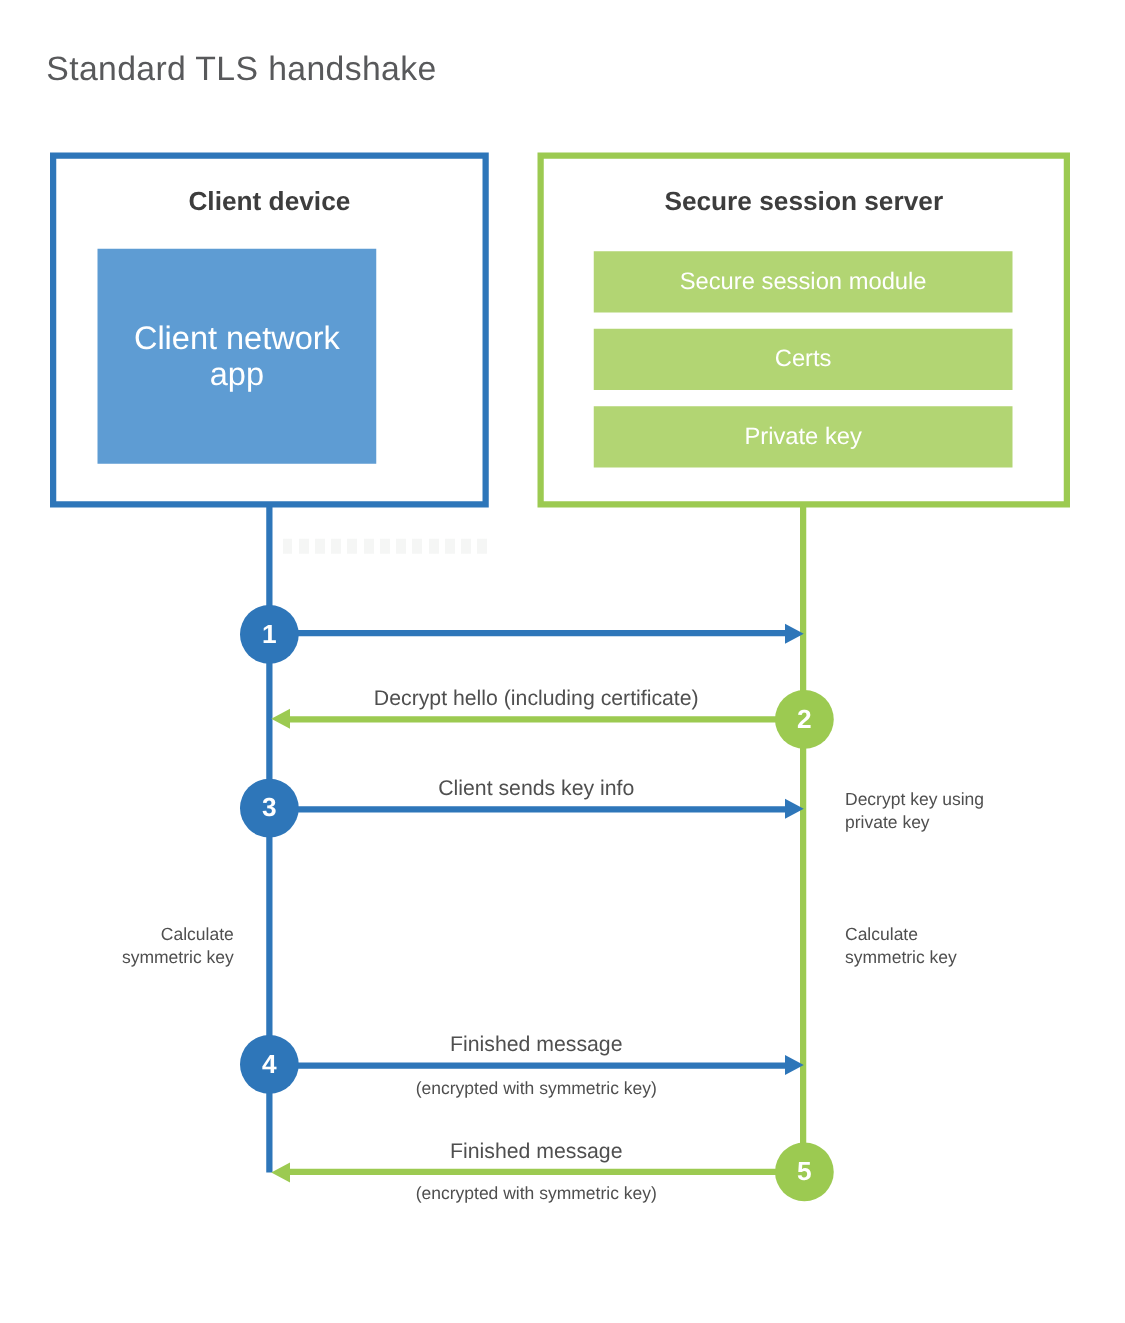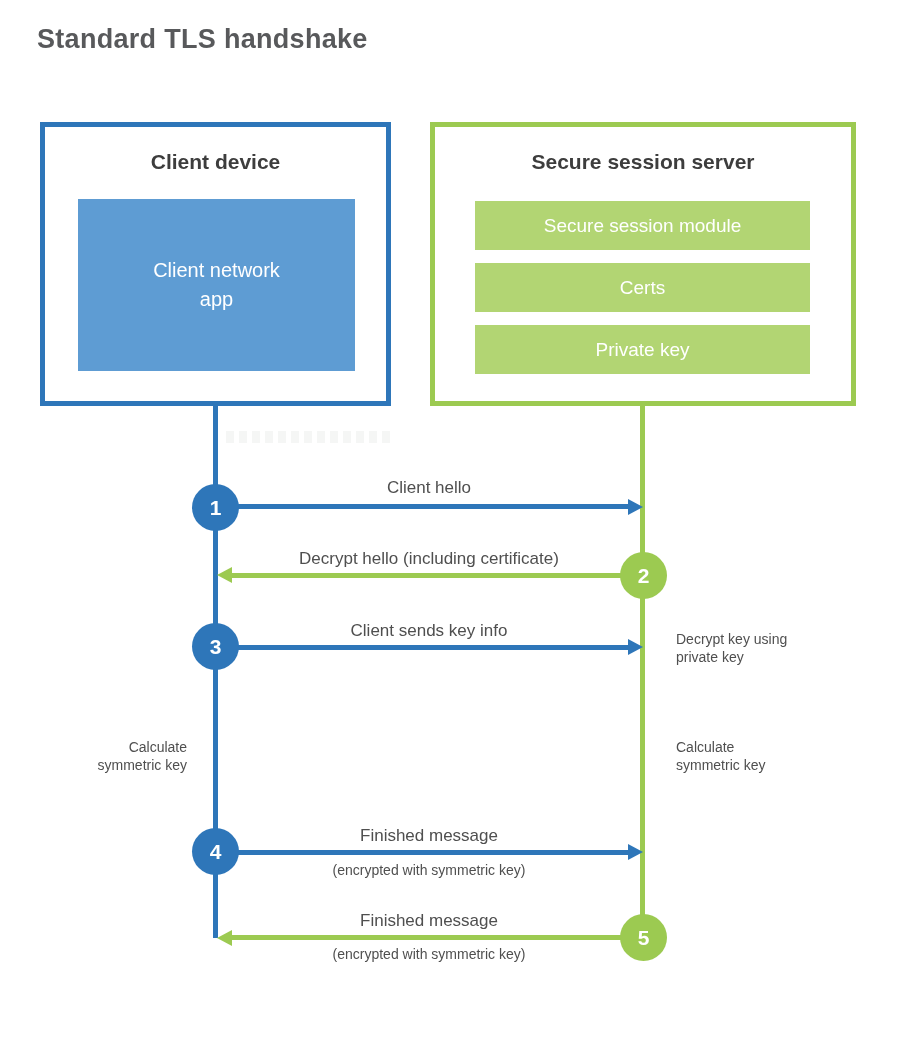--- a/index.html
+++ b/index.html
@@ -7,42 +7,42 @@
     position: relative;
     width: 900px;
     height: 1058px;
     background: #ffffff;
     font-family: "Liberation Sans", "DejaVu Sans", sans-serif;
     overflow: hidden;
   }
   .title {
     position: absolute;
     left: 37px;
-    top: 24px;
+    top: 40px;
     margin: 0;
     font-size: 27px;
-    font-weight: 700;
+    font-weight: 400;
     letter-spacing: 0.3px;
     color: #58595b;
     text-align: right;
   }
   .box {
     position: absolute;
     background: #ffffff;
     box-sizing: border-box;
   }
   .client-box { left: 40px;  top: 122px; width: 351px; height: 284px; border: 5px solid #2e76b9; }
   .server-box { left: 430px; top: 122px; width: 426px; height: 284px; border: 5px solid #9cca51; }
   .box-heading {
     position: absolute; left: 0; right: 0; top: 23px;
     text-align: center; font-size: 21px; font-weight: 700; color: #3d3d3d;
   }
   .client-module {
-    position: absolute; left: 33px; top: 72px; width: 277px; height: 172px;
-    background: #5e9cd3; color: #ffffff; font-size: 20px; line-height: 29px;
+    position: absolute; left: 33px; top: 72px; width: 223px; height: 172px;
+    background: #5e9cd3; color: #ffffff; font-size: 26px; line-height: 29px;
     display: flex; align-items: center; justify-content: center;
     text-align: center; white-space: pre-line;
   }
   .server-module {
     position: absolute; left: 40px; width: 335px; height: 49px;
     background: #b2d573; color: #ffffff; font-size: 19px; line-height: 49px;
     text-align: center;
   }
   .vline { position: absolute; width: 5px; top: 405px; height: 533px; }
   .vline.blue  { left: 213px; background: #2e76b9; }
@@ -101,21 +101,20 @@
     <div class="box-heading">Secure session server</div>
     <div class="server-module" style="top:74px">Secure session module</div>
     <div class="server-module" style="top:136px">Certs</div>
     <div class="server-module" style="top:198px">Private key</div>
   </div>
 
   <div class="vline blue"></div>
   <div class="vline green"></div>
   <div class="ghost-dashes"></div>
 
-  <div class="msg" style="top:478px">Client hello</div>
   <div class="hline blue" style="left:215px;top:504px;width:413px"></div>
   <div class="ahead right" style="left:628px;top:499px"></div>
   <div class="circle blue" style="left:192px;top:484px">
     <span>1</span>
   </div>
 
   <div class="msg" style="top:549px">Decrypt hello (including certificate)</div>
   <div class="hline green" style="left:231px;top:573px;width:412px"></div>
   <div class="ahead left" style="left:217px;top:567px"></div>
   <div class="circle green" style="left:620px;top:552px">

